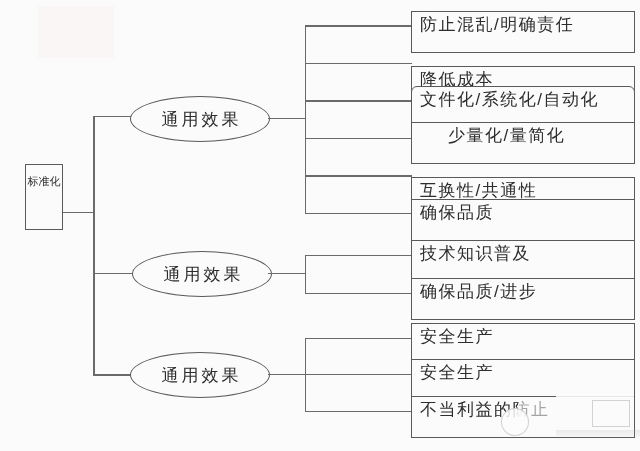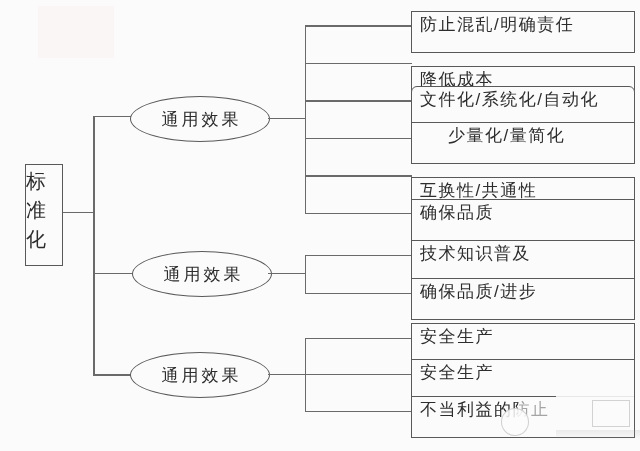--- a/index.html
+++ b/index.html
@@ -14,25 +14,26 @@
   }
   
   .hline, .vline { position: absolute; background: #6a6a6a; }
   .hline { height: 1.5px; }
   .vline { width: 1.5px; }
 
   
   .root-node {
     position: absolute;
     left: 25px; top: 164px;
-    width: 38px; height: 102px;
+    width: 38px; height: 66px;
     border: 1.5px solid #595959;
     box-sizing: border-box;
     background: #fbfbfb;
-    font-size: 20px;
+    text-align: center;
+    font-size: 11px;
     line-height: 29px;
     padding-top: 2px;
     word-break: break-all;
     letter-spacing: 0;
   }
 
   
   .ellipse-node {
     position: absolute;
     width: 140px; height: 46px;

